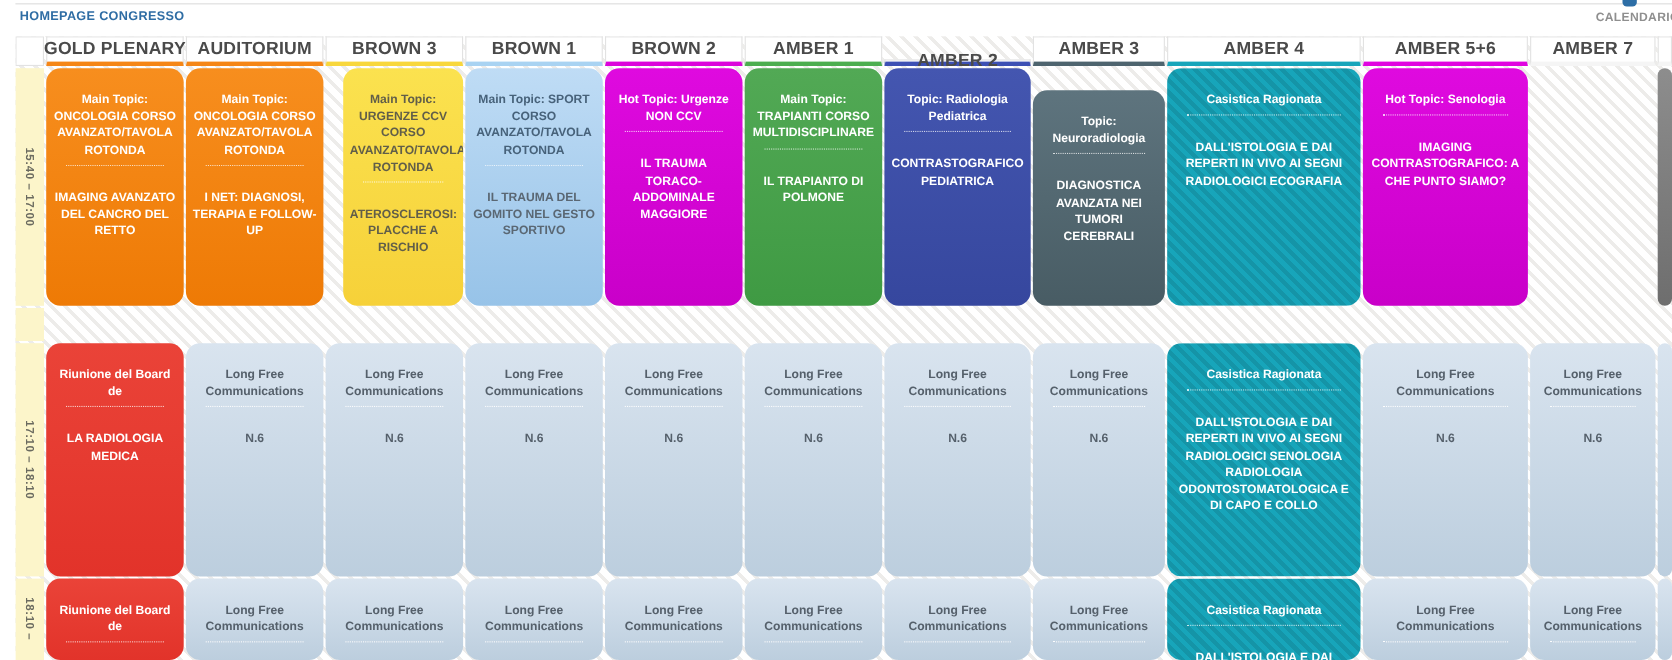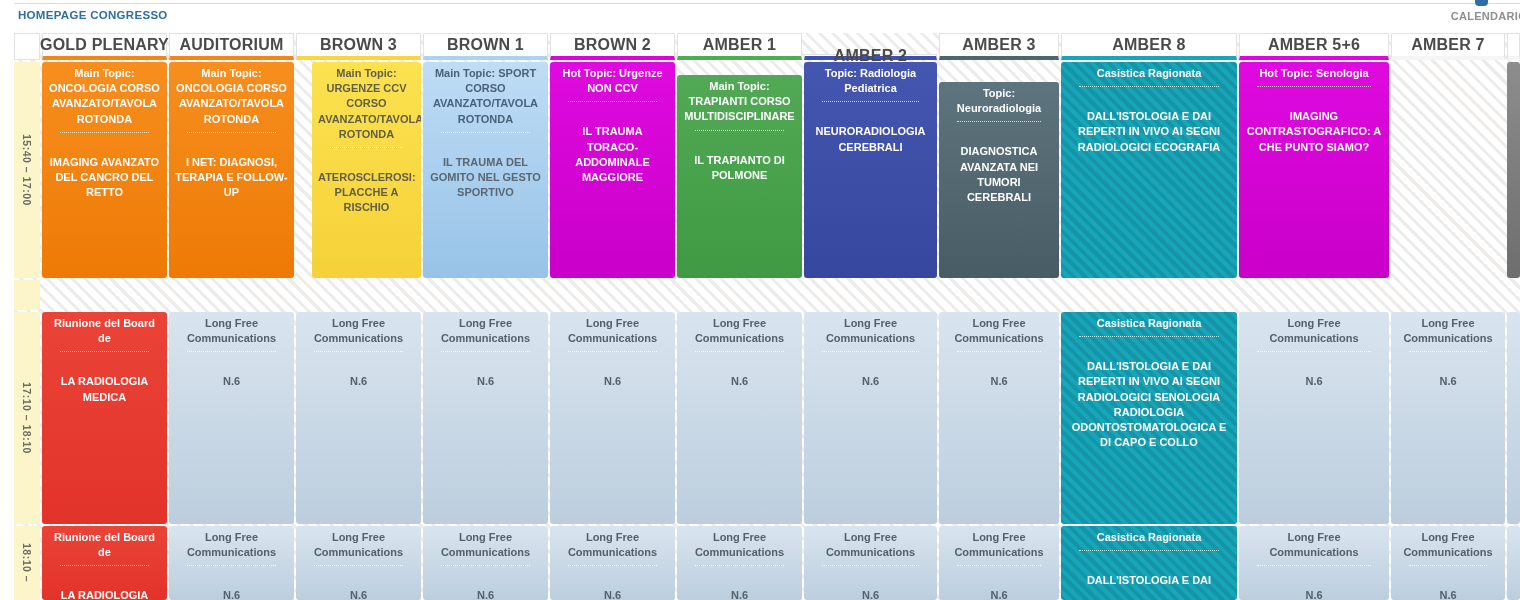--- a/index.html
+++ b/index.html
@@ -32,21 +32,21 @@
     box-sizing:border-box;
   }
   .hcell.striped-accent{border-bottom-color:#17a5ba;}
   .tcell{
     background:#fcf5ca;display:flex;align-items:center;justify-content:center;
     writing-mode:vertical-rl;text-orientation:mixed;
     font-size:10.5px;font-weight:700;color:#6b6b60;letter-spacing:.5px;white-space:nowrap;
     overflow:hidden;
   }
   .cell{
-    border-radius:3px;padding:4px 6px;box-sizing:border-box;text-align:center;
+    border-radius:13px;padding:22px 6px;box-sizing:border-box;text-align:center;
     font-size:11px;font-weight:700;line-height:1.38;overflow:hidden;cursor:pointer;
   }
   .cell .sep{border-top:1px dotted rgba(255,255,255,.75);margin:5px 12px 0;}
   .cell .title{margin-top:22px;}
   
   .t-orange{background:linear-gradient(#f78e1e,#ee7a05);color:#fff;}
   .t-yellow{background:linear-gradient(#fbe24f,#f6d139);color:#615e49;margin-left:16px;}
   .t-yellow .sep{border-top-color:rgba(255,255,255,.85);}
   .t-lightblue{background:linear-gradient(#bfdcf5,#97c3e8);color:#47627a;}
   .t-lightblue .title{color:#5a6773;}
@@ -91,21 +91,21 @@
     <div class="hcell" style="grid-column: 7; border-bottom-color: rgb(76, 174, 79);">
       <span>AMBER 1</span>
     </div>
     <div class="hcell" style="grid-column: 8; border-bottom-color: rgb(61, 80, 180); margin-top: 21px;">
       <span>AMBER 2</span>
     </div>
     <div class="hcell" style="grid-column: 9; border-bottom-color: rgb(78, 100, 110);">
       <span>AMBER 3</span>
     </div>
     <div class="hcell striped-accent" style="grid-column: 10; border-bottom-color: rgb(23, 165, 186);">
-      <span>AMBER 8</span>
+      <span>AMBER 4</span>
     </div>
     <div class="hcell" style="grid-column: 11; border-bottom-color: rgb(224, 4, 224);">
       <span>AMBER 5+6</span>
     </div>
     <div class="hcell" style="grid-column: 12; border-bottom-color: rgb(245, 245, 245);">
       <span>AMBER 7</span>
     </div>
     <div class="hcell" style="grid-column: 13; border-bottom-color: rgb(245, 245, 245);">
       <span></span>
     </div>
@@ -130,29 +130,29 @@
     <div class="cell t-lightblue" style="grid-area: 2 / 5;">
       <div class="topic">Main Topic: SPORT CORSO AVANZATO/TAVOLA ROTONDA</div>
       <div class="sep"></div>
       <div class="title">IL TRAUMA DEL GOMITO NEL GESTO SPORTIVO</div>
     </div>
     <div class="cell t-magenta" style="grid-area: 2 / 6;">
       <div class="topic">Hot Topic: Urgenze NON CCV</div>
       <div class="sep"></div>
       <div class="title">IL TRAUMA TORACO-ADDOMINALE MAGGIORE</div>
     </div>
-    <div class="cell t-green" style="grid-area: 2 / 7; margin-top: 13px;">
+    <div class="cell t-green" style="grid-area: 2 / 7;">
       <div class="topic">Main Topic: TRAPIANTI CORSO MULTIDISCIPLINARE</div>
       <div class="sep"></div>
       <div class="title">IL TRAPIANTO DI POLMONE</div>
     </div>
     <div class="cell t-indigo" style="grid-area: 2 / 8;">
       <div class="topic">Topic: Radiologia Pediatrica</div>
       <div class="sep"></div>
-      <div class="title">NEURORADIOLOGIA CEREBRALI</div>
+      <div class="title">CONTRASTOGRAFICO PEDIATRICA</div>
     </div>
     <div class="cell t-slate" style="grid-area: 2 / 9; margin-top: 20px;">
       <div class="topic">Topic: Neuroradiologia</div>
       <div class="sep"></div>
       <div class="title">DIAGNOSTICA AVANZATA NEI TUMORI CEREBRALI</div>
     </div>
     <div class="cell t-teal" style="grid-area: 2 / 10;">
       <div class="topic">Casistica Ragionata</div>
       <div class="sep"></div>
       <div class="title">DALL'ISTOLOGIA E DAI REPERTI IN VIVO AI SEGNI RADIOLOGICI ECOGRAFIA</div>

